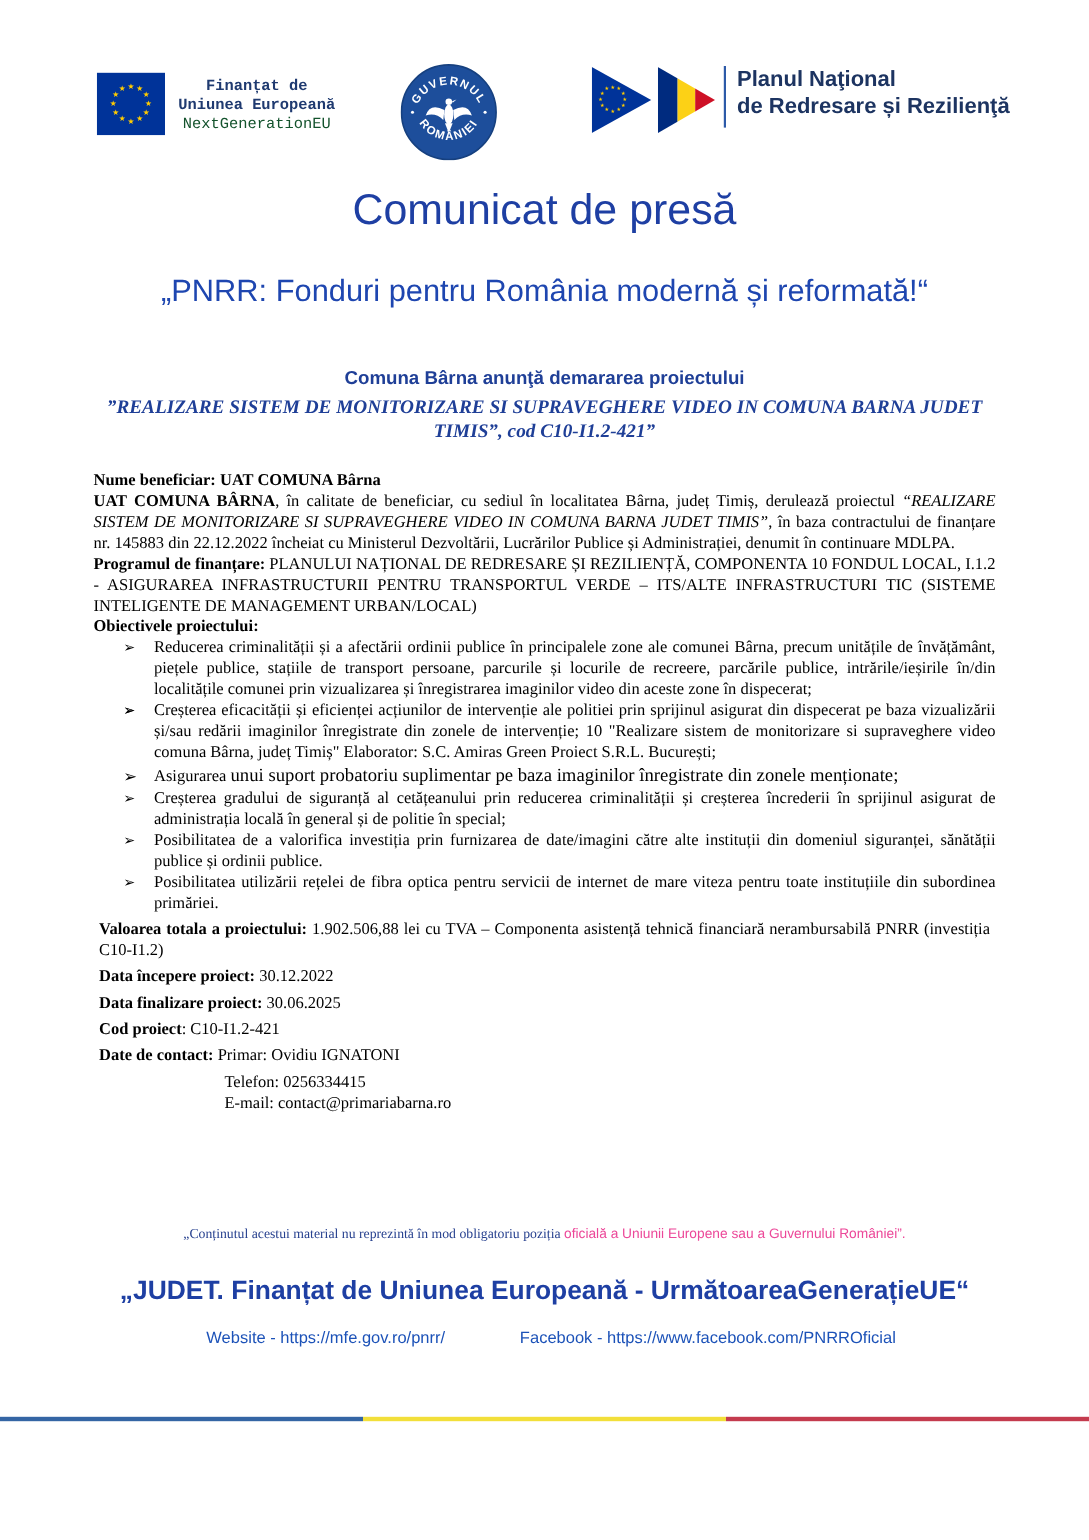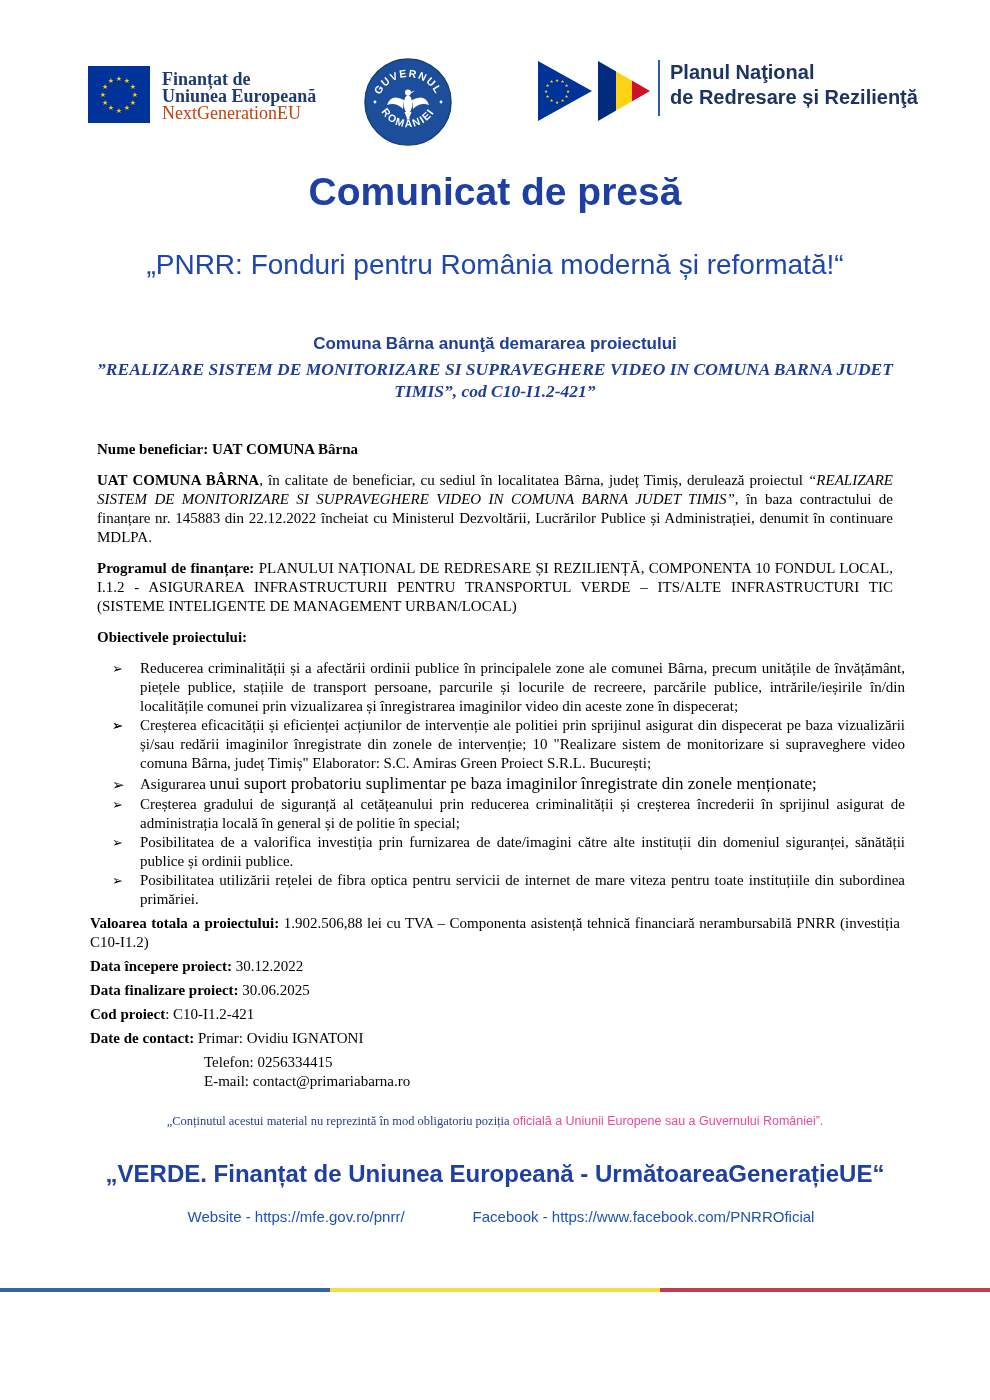--- a/index.html
+++ b/index.html
@@ -2,42 +2,42 @@
 <html lang="ro"><head>
 <meta charset="utf-8">
 <style>
   html,body{margin:0;padding:0;background:#fff;}
   .page{position:relative;width:990px;height:1400px;margin:0 auto;background:#ffffff;
         font-family:"Liberation Serif", serif;color:#000;overflow:hidden;}
 
   
   .eu-logo{position:absolute;left:88px;top:66px;display:flex;gap:12px;align-items:flex-start;}
   .eu-flag{display:block;}
-  .eu-text{padding-top:5px;font-family:Liberation Serif, serif;font-size:18px;line-height:17px;}
+  .eu-text{padding-top:5px;font-family:Liberation Mono, monospace;font-size:14px;line-height:17px;text-align:center;}
   .eu-text .bold-line{font-weight:bold;color:#1f3a70;}
-  .eu-text .thin-line{color:#c2410c;}
+  .eu-text .thin-line{color:#14532d;}
   .gov-seal{position:absolute;left:364px;top:58px;}
   .pnrr-logo{position:absolute;left:538px;top:60px;display:flex;align-items:flex-start;}
   .pnrr-sep{width:2px;height:56px;background:#2d5aa8;margin:0 10px 0 8px;}
   .pnrr-text{font-family:"Liberation Sans", sans-serif;font-weight:bold;font-size:20px;
              line-height:25px;color:#1d3461;}
 
   
   .title{position:absolute;top:170px;left:0;right:0;text-align:center;
-         font-family:"Liberation Sans", sans-serif;font-weight:bold;font-size:39px;color:#1e3fa3;}
+         font-family:"Liberation Sans", sans-serif;font-weight:normal;font-size:39px;color:#1e3fa3;}
   .slogan{position:absolute;top:249px;left:0;right:0;text-align:center;
           font-family:"Liberation Sans", sans-serif;font-size:28px;color:#1e46b0;}
   .announce{position:absolute;top:334px;left:80px;right:80px;text-align:center;color:#1f3f97;}
   .announce-l1{font-family:"Liberation Sans", sans-serif;font-weight:bold;font-size:17px;margin-bottom:4px;}
   .announce-l2{font-weight:bold;font-style:italic;font-size:17.5px;line-height:22px;}
 
   
   .bodytext{position:absolute;top:428px;left:85px;width:820px;
             font-size:15px;line-height:19px;text-align:justify;}
-  .bodytext p{margin:12px;}
+  .bodytext p{margin:0;}
   .b{font-weight:bold;}
   .i{font-style:italic;}
   ul.objectives{list-style:none;margin:0;padding:0;}
   ul.objectives li{position:relative;padding-left:55px;}
   ul.objectives li .arrow{position:absolute;left:27px;top:0;
         font-family:"DejaVu Sans", sans-serif;font-size:13px;color:#000;}
   ul.objectives li.large{font-size:17px;line-height:22px;}
   ul.objectives li.large .sm{font-size:15px;}
   ul.objectives li.large .arrow{font-size:15px;top:1px;}
   .details div{margin:5px;}
@@ -211,21 +211,21 @@
     <div>Telefon: 0256334415</div>
         <div>E-mail: contact@primariabarna.ro</div>
       </div>
 
   </div>
 
   <div class="disclaimer">
     <span class="serif">„Conținutul acestui material nu reprezintă în mod obligatoriu poziția </span><span class="sans">oficială a Uniunii Europene sau a Guvernului României”.</span>
   </div>
 
-  <div class="footer-heading">„VERDE. Finanțat de Uniunea Europeană - UrmătoareaGenerațieUE“</div>
+  <div class="footer-heading">„JUDET. Finanțat de Uniunea Europeană - UrmătoareaGenerațieUE“</div>
 
   <div class="links">
     <a href="#">Website - https://mfe.gov.ro/pnrr/</a>
     <a href="#">Facebook - https://www.facebook.com/PNRROficial</a>
   </div>
 
   <div class="tricolor">
     <div style="background-color: rgb(52, 101, 164);"></div>
     <div style="background-color: rgb(242, 223, 58);"></div>
     <div style="background-color: rgb(196, 59, 78);"></div>

